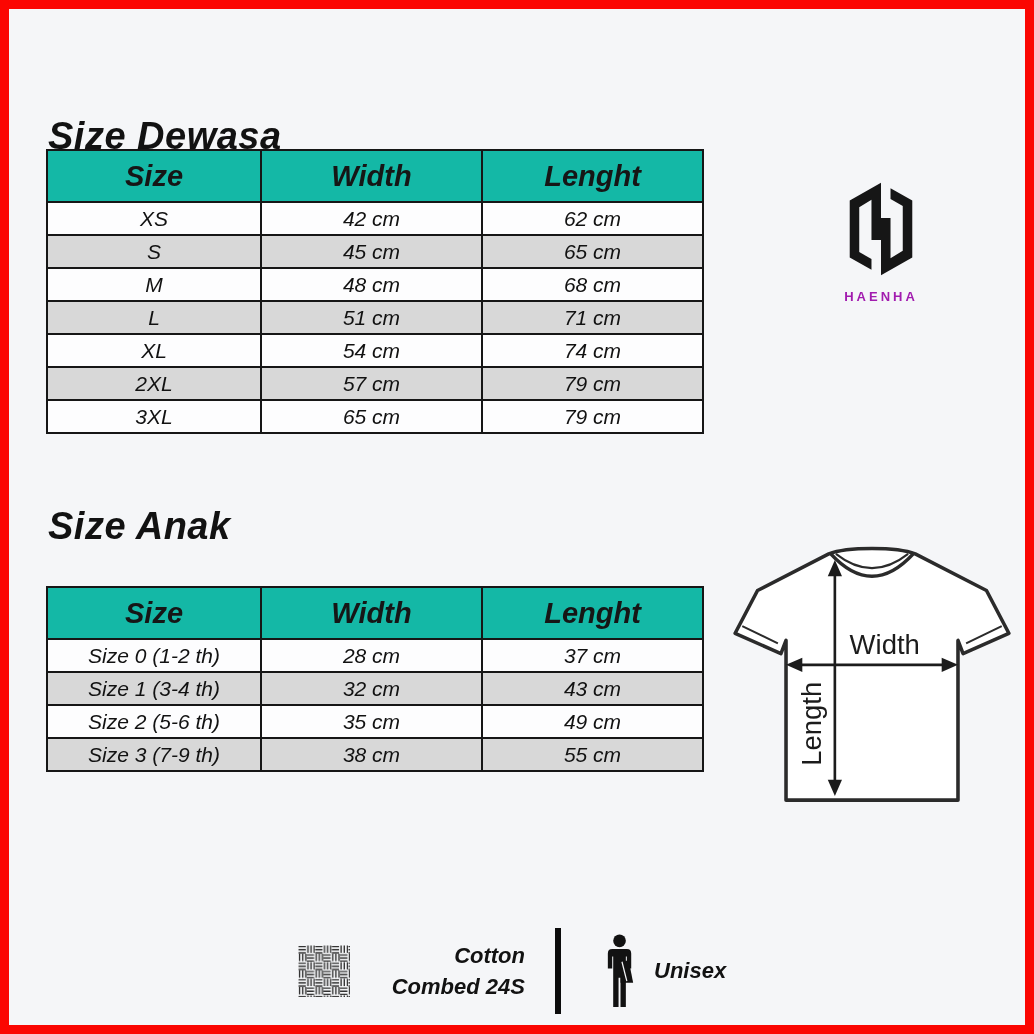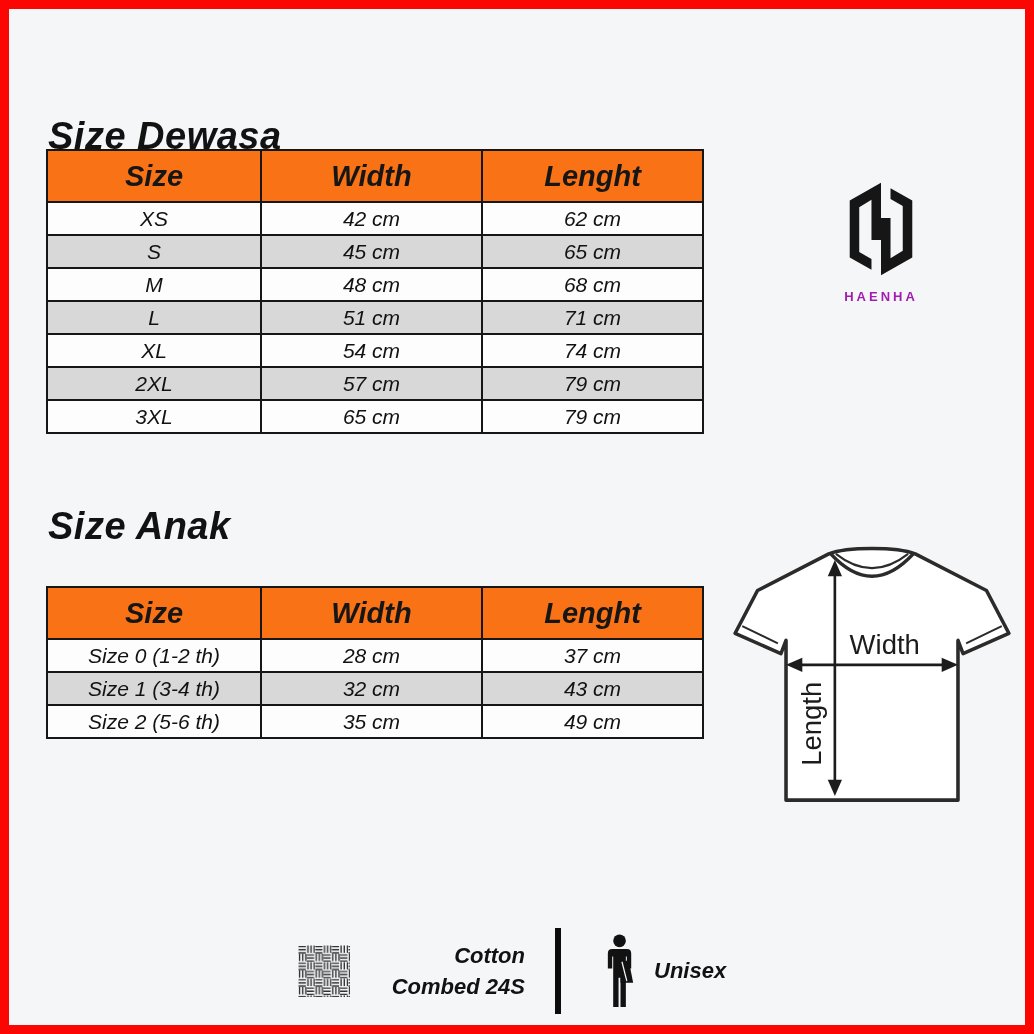--- a/index.html
+++ b/index.html
@@ -10,21 +10,21 @@
   }
   .section-title {
     position:absolute; font-size:38px; font-weight:bold; font-style:italic;
     color:#121212; letter-spacing:.5px;
   }
   .size-table {
     position:absolute; border-collapse:collapse; table-layout:fixed; width:656px;
     background:#fdfdfe;
   }
   .size-table th {
-    height:52px; background:#f97316; color:#161616;
+    height:52px; background:#14b8a6; color:#161616;
     font-size:29px; font-weight:bold; font-style:italic;
     border:2px solid #161616; text-align:center;
   }
   .size-table td {
     height:33px; font-size:21px; font-style:italic; color:#121212;
     border:2px solid #161616; text-align:center;
   }
   .size-table tbody tr:nth-child(even) td { background:#d8d8d8; }
   .col-size { width:214px; } .col-width { width:221px; } .col-len { width:221px; }
 
@@ -139,20 +139,25 @@
         <tr>
           <td>Size 1 (3-4 th)</td>
           <td>32 cm</td>
           <td>43 cm</td>
         </tr>
         <tr>
           <td>Size 2 (5-6 th)</td>
           <td>35 cm</td>
           <td>49 cm</td>
         </tr>
+        <tr>
+          <td>Size 3 (7-9 th)</td>
+          <td>38 cm</td>
+          <td>55 cm</td>
+        </tr>
       </tbody>
   </table>
 
   <div class="tshirt-diagram">
     <svg width="290" height="266" viewBox="0 0 285 260">
 
       <path d="M100 10 C118 3 167 3 185 10 L255 46 L277 88 L232 108 L227 95 L227 252 L58 252 L58 95 L53 108 L8 88 L30 46 Z" fill="#ffffff" stroke="#2b2b2b" stroke-width="3.5" stroke-linejoin="round"></path>
 
       <path d="M107 10 Q142.5 38 178 10" fill="none" stroke="#2b2b2b" stroke-width="2"></path>
       <path d="M102 10 Q142.5 54 183 10" fill="none" stroke="#2b2b2b" stroke-width="3.5"></path>

